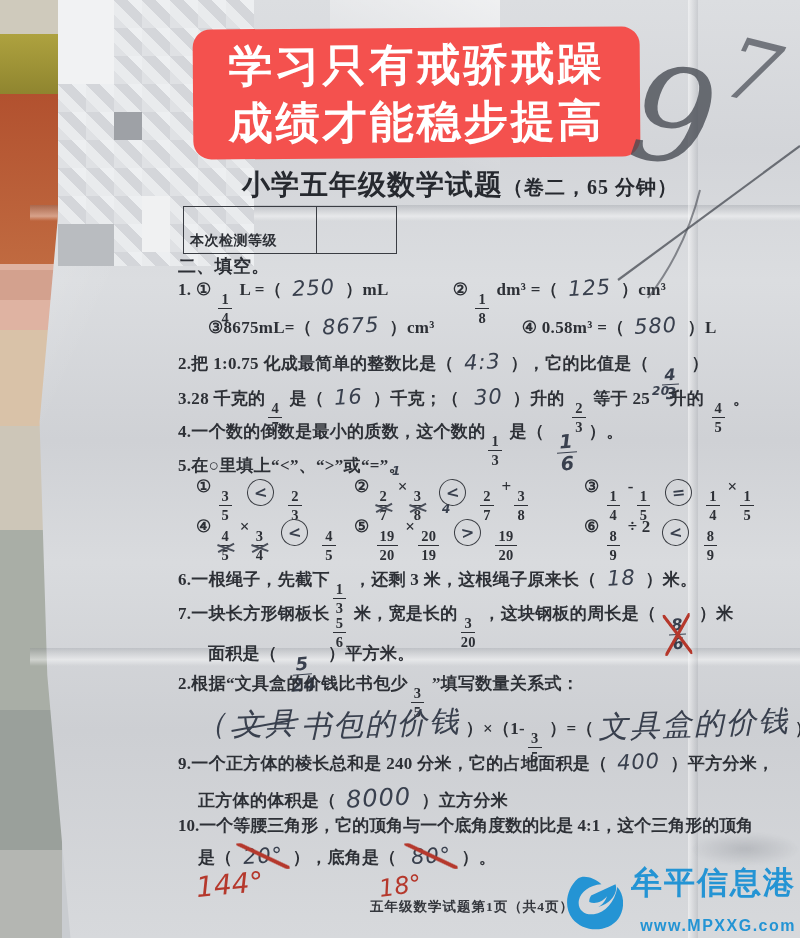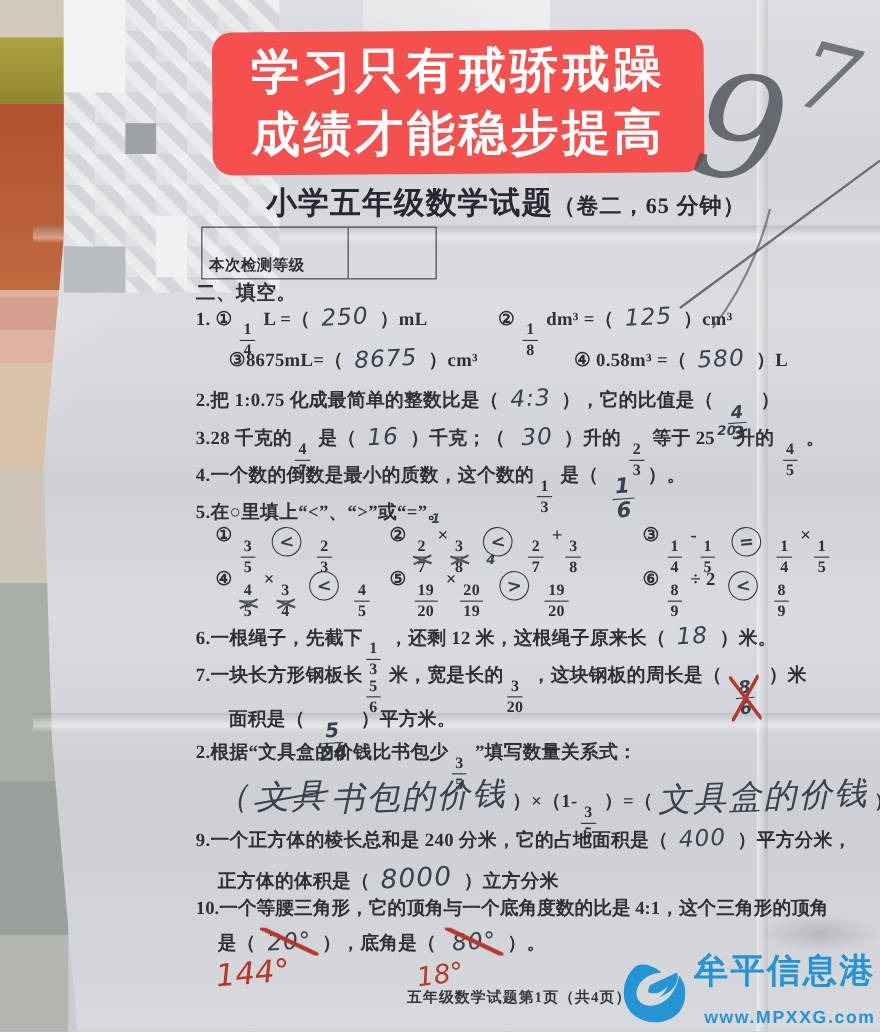--- a/index.html
+++ b/index.html
@@ -347,21 +347,21 @@
         <span class="d">9</span>
       </span>
   </span>
 </div>
 
 <div class="abs line" style="top:566px">
   <span>6.一根绳子，先截下</span><span class="frac">
       <span class="n">1</span>
       <span class="d">3</span>
     </span>
-  <span>，还剩 12 米，这根绳子原来长（</span><span class="hw ans">18</span><span>）米。</span>
+  <span>，还剩 3 米，这根绳子原来长（</span><span class="hw ans">18</span><span>）米。</span>
 </div>
 
 <div class="abs line" style="top:602px">
   <span>7.一块长方形钢板长</span><span class="frac">
       <span class="n">5</span>
       <span class="d">6</span>
     </span>
   <span>米，宽是长的</span><span class="frac">
       <span class="n">3</span>
       <span class="d">20</span>

